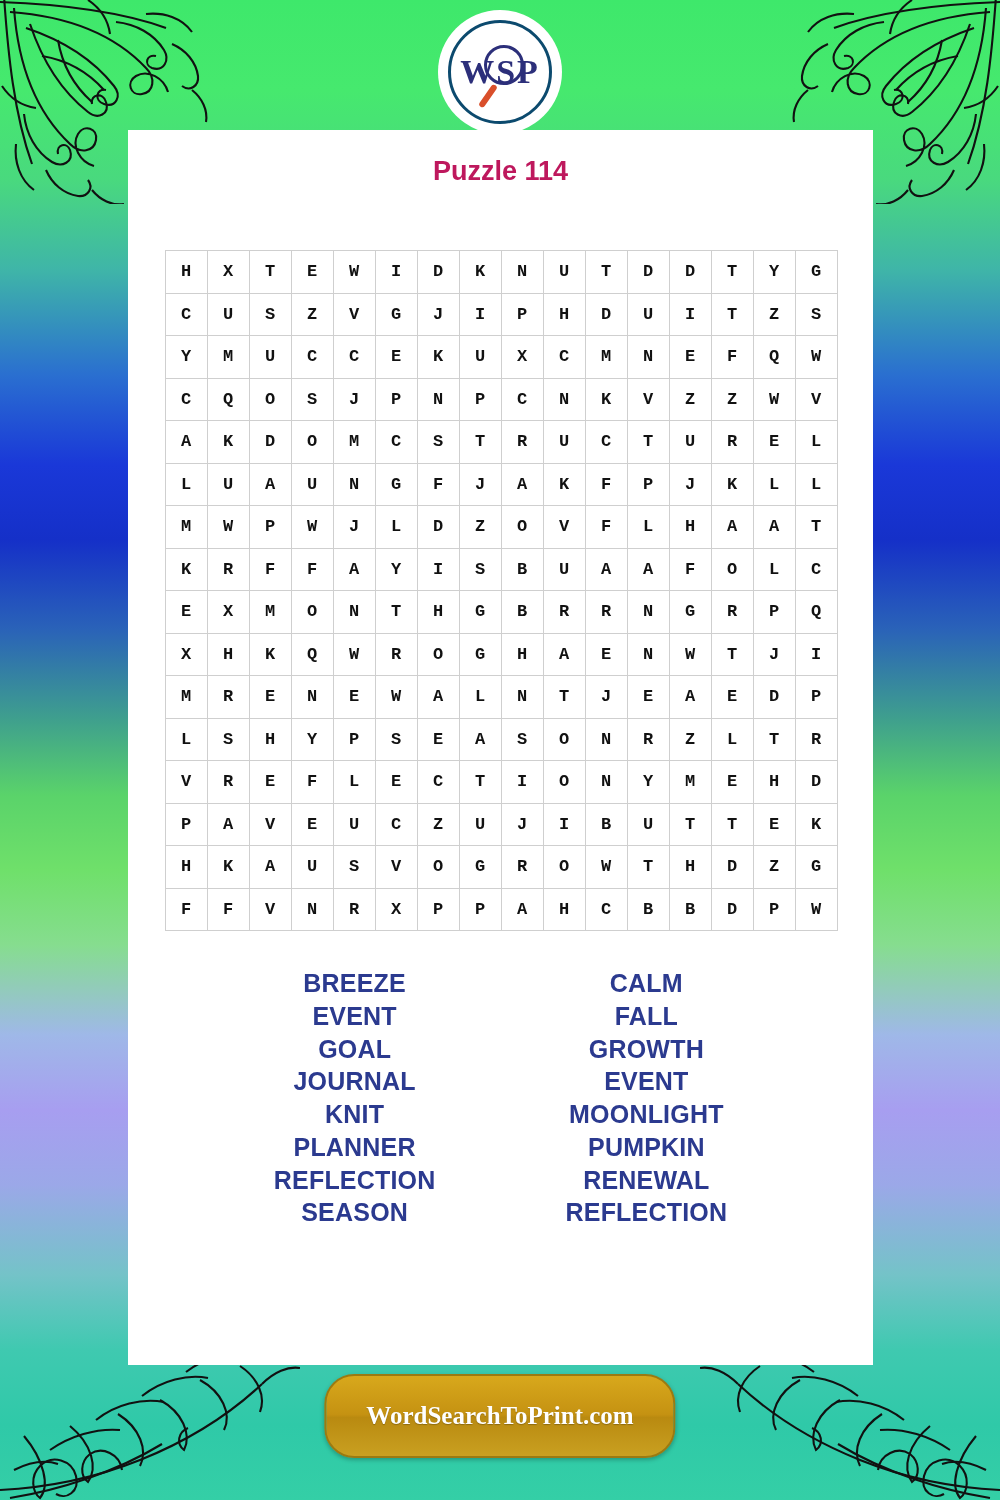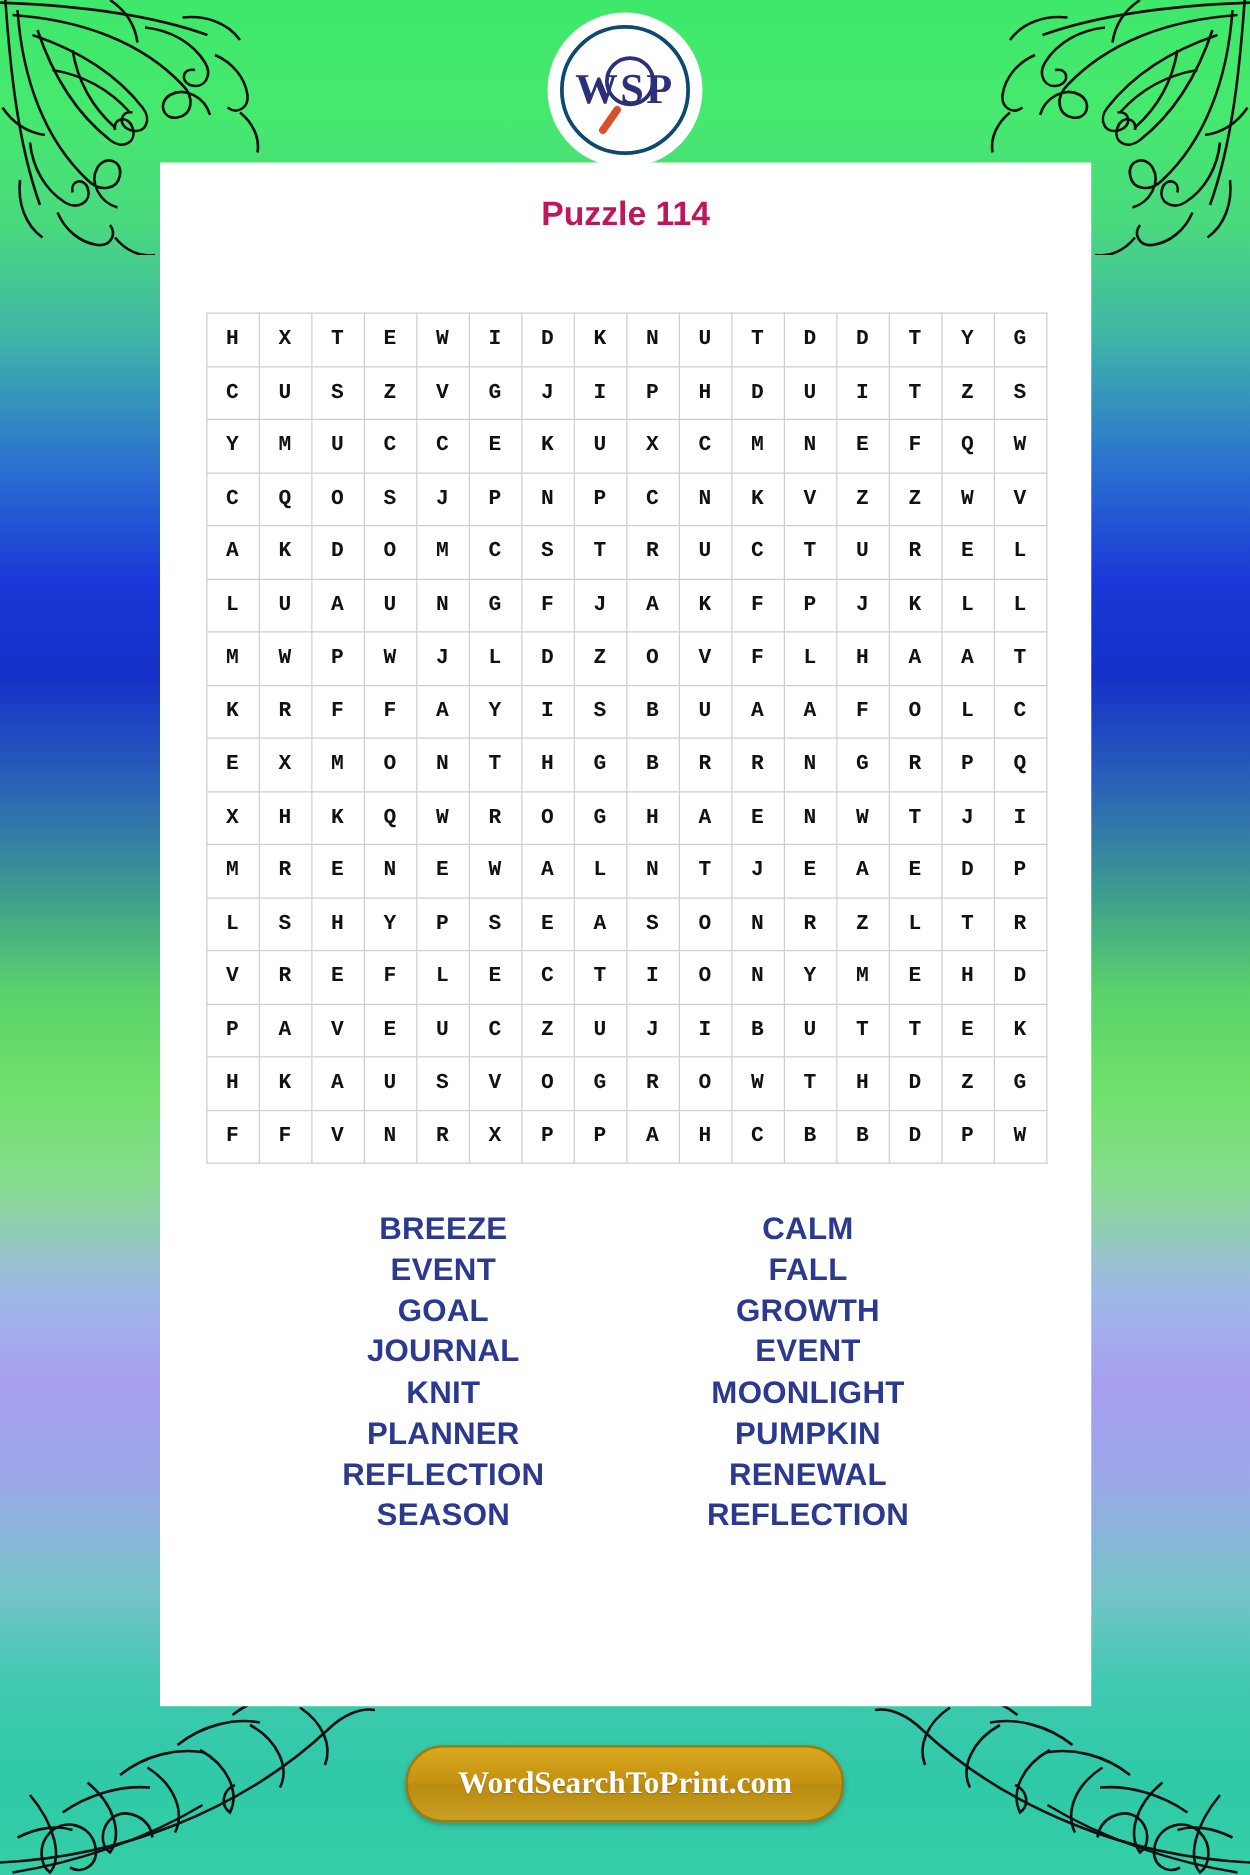--- a/index.html
+++ b/index.html
@@ -170,21 +170,21 @@
     position: absolute;
     left: 50%;
     bottom: 42px;
     transform: translateX(-50%);
     z-index: 6;
   }
   #footer .btn {
     background: linear-gradient(180deg, #d8a81c 0%, #c59212 48%, #b98a10 52%, #c9a021 100%);
     border: 2px solid #9b7a12;
     border-radius: 30px;
-    padding: 15px 40px;
+    padding: 26px 40px;
     box-shadow: 0 2px 4px rgba(0,0,0,0.25);
     margin-top: 32px;
   }
   #footer .btn span {
     font-family: "Liberation Serif", serif;
     font-size: 25px;
     font-weight: bold;
     color: #ffffff;
     text-shadow: 0 1px 1px rgba(0,0,0,0.25);
   }

